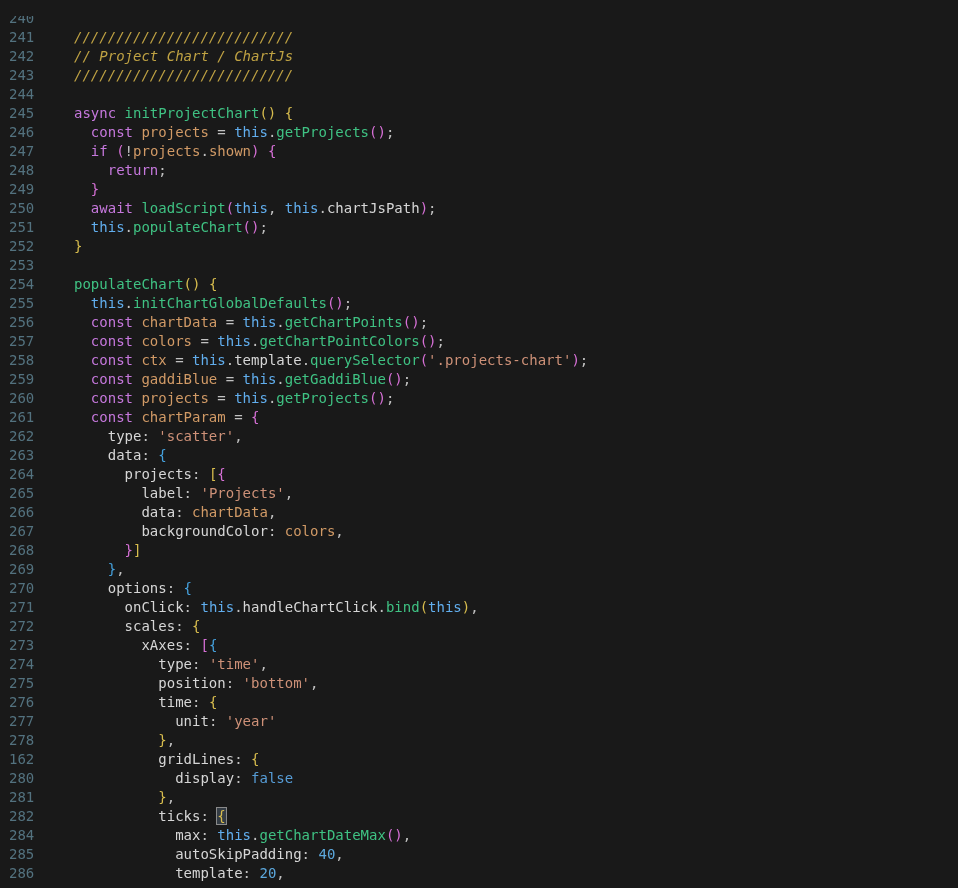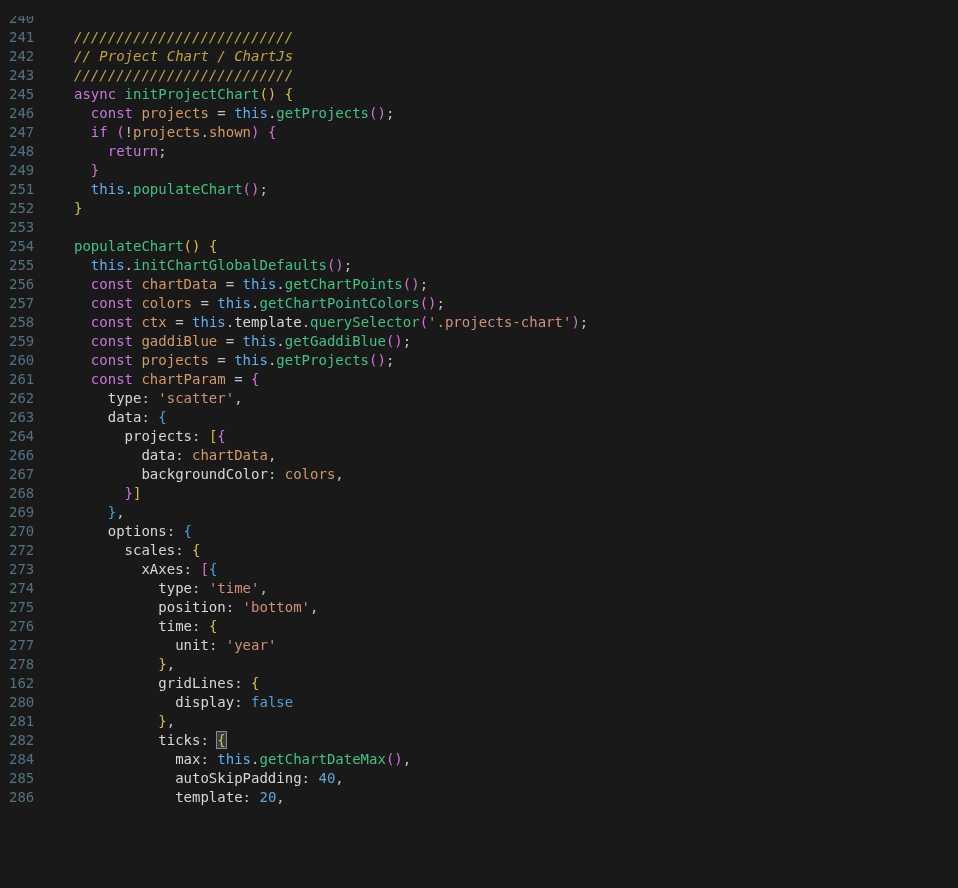--- a/index.html
+++ b/index.html
@@ -85,40 +85,48 @@
       </div>
       <div class="line">
         <div class="gutter">242</div>
         <div class="code"><span class="c-cmt">// Project Chart / ChartJs</span></div>
       </div>
       <div class="line">
         <div class="gutter">243</div>
         <div class="code"><span class="c-cmt">//////////////////////////</span></div>
       </div>
       <div class="line">
+        <div class="gutter">244</div>
+        <div class="code"></div>
+      </div>
+      <div class="line">
         <div class="gutter">245</div>
         <div class="code"><span class="c-kw">async </span><span class="c-fn">initProjectChart</span><span class="c-b1">()</span><span class="c-pun"> </span><span class="c-b1">{</span></div>
       </div>
       <div class="line">
         <div class="gutter">246</div>
         <div class="code">  <span class="c-kw">const </span><span class="c-vr">projects</span><span class="c-pun"> = </span><span class="c-ths">this</span><span class="c-pun">.</span><span class="c-fn">getProjects</span><span class="c-b2">()</span><span class="c-pun">;</span></div>
       </div>
       <div class="line">
         <div class="gutter">247</div>
         <div class="code">  <span class="c-kw">if </span><span class="c-b2">(</span><span class="c-pun">!</span><span class="c-vr">projects</span><span class="c-pun">.</span><span class="c-vr">shown</span><span class="c-b2">)</span><span class="c-pun"> </span><span class="c-b2">{</span></div>
       </div>
       <div class="line">
         <div class="gutter">248</div>
         <div class="code">    <span class="c-kw">return</span><span class="c-pun">;</span></div>
       </div>
       <div class="line">
         <div class="gutter">249</div>
         <div class="code">  <span class="c-b2">}</span></div>
       </div>
       <div class="line">
+        <div class="gutter">250</div>
+        <div class="code">  <span class="c-kw">await </span><span class="c-fn">loadScript</span><span class="c-b2">(</span><span class="c-ths">this</span><span class="c-pun">, </span><span class="c-ths">this</span><span class="c-pun">.</span><span class="c-id">chartJsPath</span><span class="c-b2">)</span><span class="c-pun">;</span></div>
+      </div>
+      <div class="line">
         <div class="gutter">251</div>
         <div class="code">  <span class="c-ths">this</span><span class="c-pun">.</span><span class="c-fn">populateChart</span><span class="c-b2">()</span><span class="c-pun">;</span></div>
       </div>
       <div class="line">
         <div class="gutter">252</div>
         <div class="code"><span class="c-b1">}</span></div>
       </div>
       <div class="line">
         <div class="gutter">253</div>
         <div class="code"></div>
@@ -161,38 +169,46 @@
       </div>
       <div class="line">
         <div class="gutter">263</div>
         <div class="code">    <span class="c-id">data</span><span class="c-pun">: </span><span class="c-b3">{</span></div>
       </div>
       <div class="line">
         <div class="gutter">264</div>
         <div class="code">      <span class="c-id">projects</span><span class="c-pun">: </span><span class="c-b1">[</span><span class="c-b2">{</span></div>
       </div>
       <div class="line">
+        <div class="gutter">265</div>
+        <div class="code">        <span class="c-id">label</span><span class="c-pun">: </span><span class="c-str">'Projects'</span><span class="c-pun">,</span></div>
+      </div>
+      <div class="line">
         <div class="gutter">266</div>
         <div class="code">        <span class="c-id">data</span><span class="c-pun">: </span><span class="c-vr">chartData</span><span class="c-pun">,</span></div>
       </div>
       <div class="line">
         <div class="gutter">267</div>
         <div class="code">        <span class="c-id">backgroundColor</span><span class="c-pun">: </span><span class="c-vr">colors</span><span class="c-pun">,</span></div>
       </div>
       <div class="line">
         <div class="gutter">268</div>
         <div class="code">      <span class="c-b2">}</span><span class="c-b1">]</span></div>
       </div>
       <div class="line">
         <div class="gutter">269</div>
         <div class="code">    <span class="c-b3">}</span><span class="c-pun">,</span></div>
       </div>
       <div class="line">
         <div class="gutter">270</div>
         <div class="code">    <span class="c-id">options</span><span class="c-pun">: </span><span class="c-b3">{</span></div>
+      </div>
+      <div class="line">
+        <div class="gutter">271</div>
+        <div class="code">      <span class="c-id">onClick</span><span class="c-pun">: </span><span class="c-ths">this</span><span class="c-pun">.</span><span class="c-id">handleChartClick</span><span class="c-pun">.</span><span class="c-fn">bind</span><span class="c-b1">(</span><span class="c-ths">this</span><span class="c-b1">)</span><span class="c-pun">,</span></div>
       </div>
       <div class="line">
         <div class="gutter">272</div>
         <div class="code">      <span class="c-id">scales</span><span class="c-pun">: </span><span class="c-b1">{</span></div>
       </div>
       <div class="line">
         <div class="gutter">273</div>
         <div class="code">        <span class="c-id">xAxes</span><span class="c-pun">: </span><span class="c-b2">[</span><span class="c-b3">{</span></div>
       </div>
       <div class="line">

